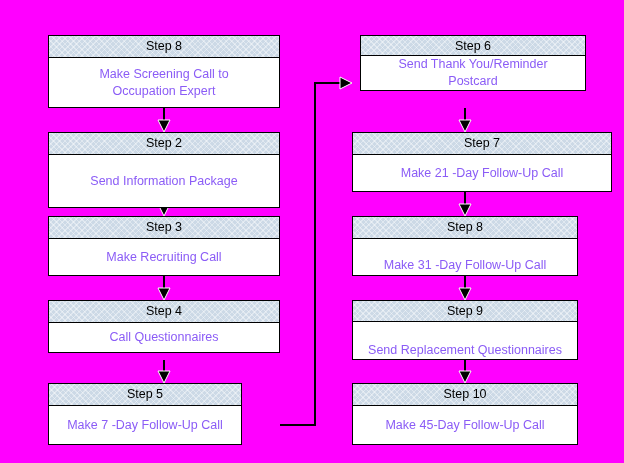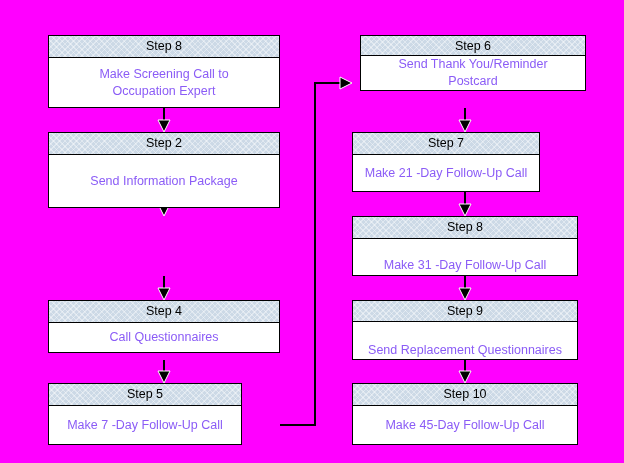--- a/index.html
+++ b/index.html
@@ -96,38 +96,42 @@
     <div class="node-header">Step 8</div>
     <div class="node-body">Make Screening Call to
 Occupation Expert</div>
   </div>
 
   <div class="node" style="left:48px;top:132px;width:232px;height:76px;">
     <div class="node-header">Step 2</div>
     <div class="node-body">Send Information Package</div>
   </div>
 
+  <div class="node" style="left:48px;top:216px;width:232px;height:60px;">
+    <div class="node-header">Step 3</div>
+    <div class="node-body">Make Recruiting Call</div>
+  </div>
 
   <div class="node" style="left:48px;top:300px;width:232px;height:53px;">
     <div class="node-header">Step 4</div>
     <div class="node-body">Call Questionnaires</div>
   </div>
 
   <div class="node" style="left:48px;top:383px;width:194px;height:62px;">
     <div class="node-header">Step 5</div>
     <div class="node-body">Make 7 -Day Follow-Up Call</div>
   </div>
 
   <div class="node" style="left:360px;top:35px;width:226px;height:56px;">
     <div class="node-header">Step 6</div>
     <div class="node-body">Send Thank You/Reminder
 Postcard</div>
   </div>
 
-  <div class="node" style="left:352px;top:132px;width:188px;height:60px;">
+  <div class="node" style="left:352px;top:132px;width:260px;height:60px;">
     <div class="node-header">Step 7</div>
     <div class="node-body">Make 21 -Day Follow-Up Call</div>
   </div>
 
   <div class="node" style="left:352px;top:216px;width:226px;height:60px;gap:16px;">
     <div class="node-header">Step 8</div>
     <div class="node-body">Make 31 -Day Follow-Up Call</div>
   </div>
 
   <div class="node" style="left:352px;top:300px;width:226px;height:60px;gap:20px;">

